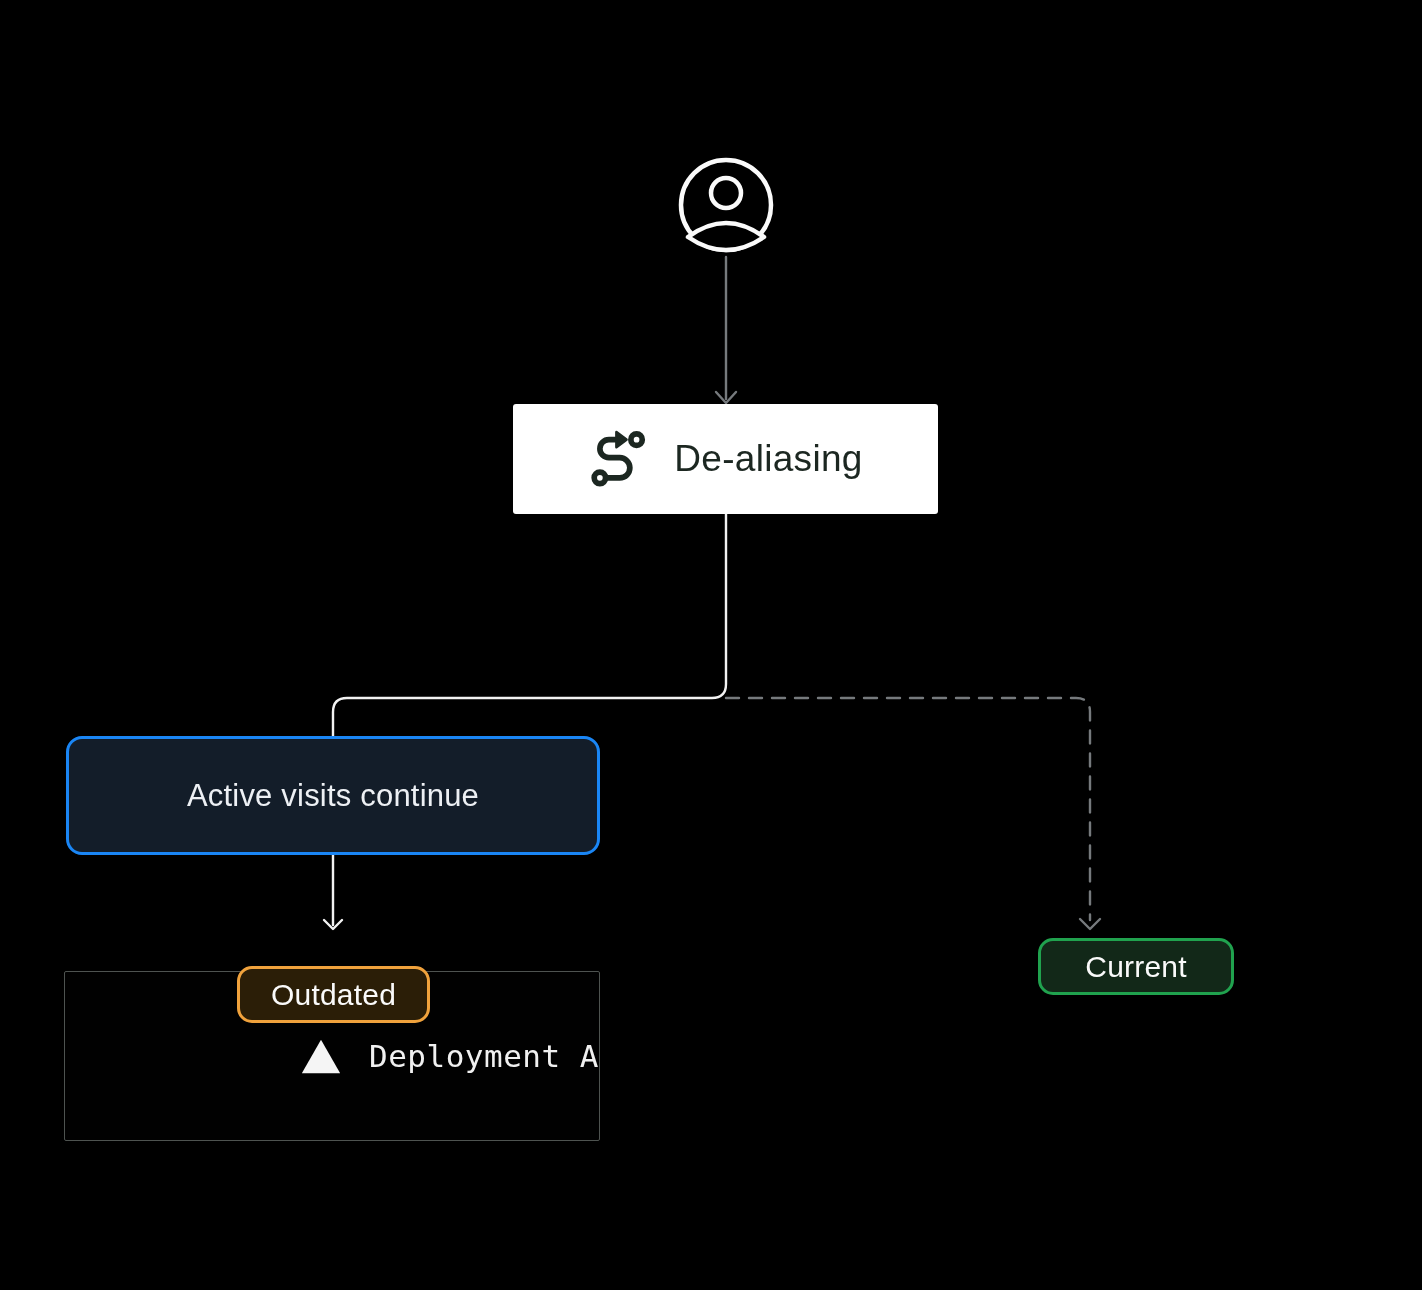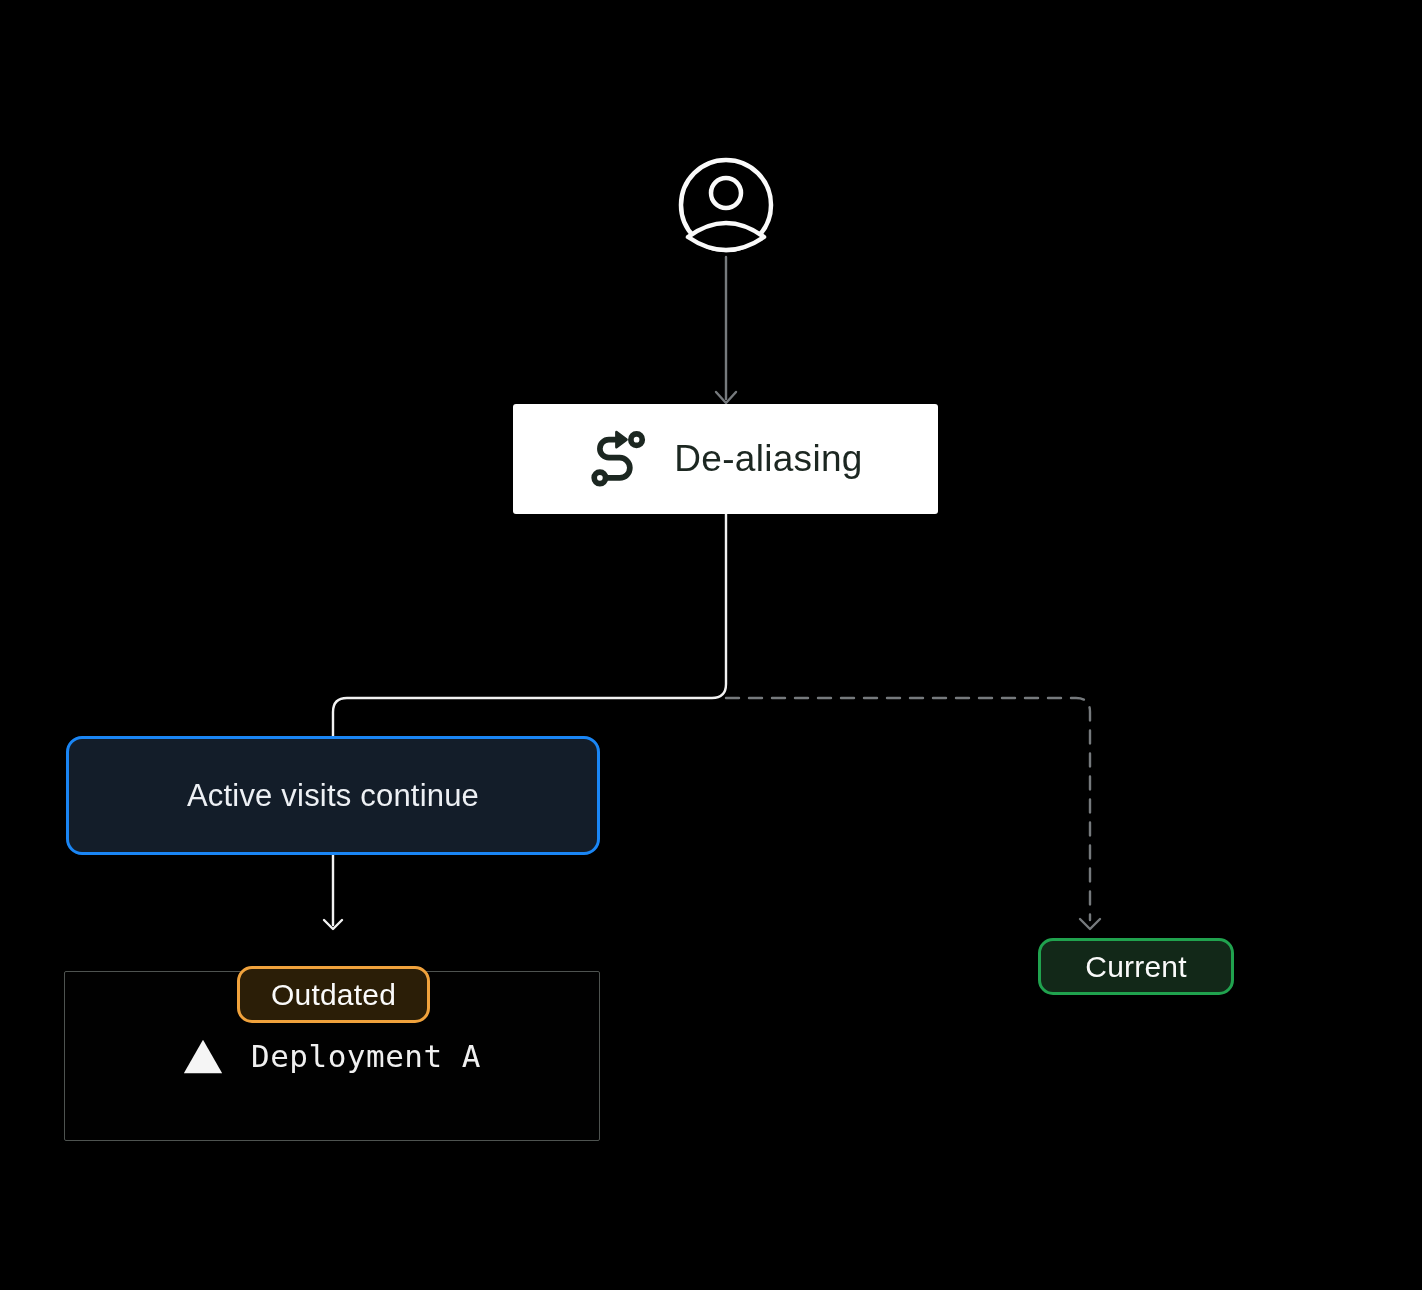--- a/index.html
+++ b/index.html
@@ -122,21 +122,21 @@
   .dep-box {
     position: absolute;
     top: 971px;
     width: 536px; height: 170px;
     box-sizing: border-box;
     background: var(--dep-bg);
     border: 1.5px solid var(--dep-border);
     border-radius: 2px;
     display: flex;
     align-items: center;
-    justify-content: center;
+    justify-content: flex-end;
     gap: 28px;
     z-index: 3;
   }
   .dep-a { left: 64px; }
   .dep-b { left: 821px; }
   .dep-box .triangle-icon {
     width: 40px; height: 35px;
     display: block;
   }
   .dep-label {

